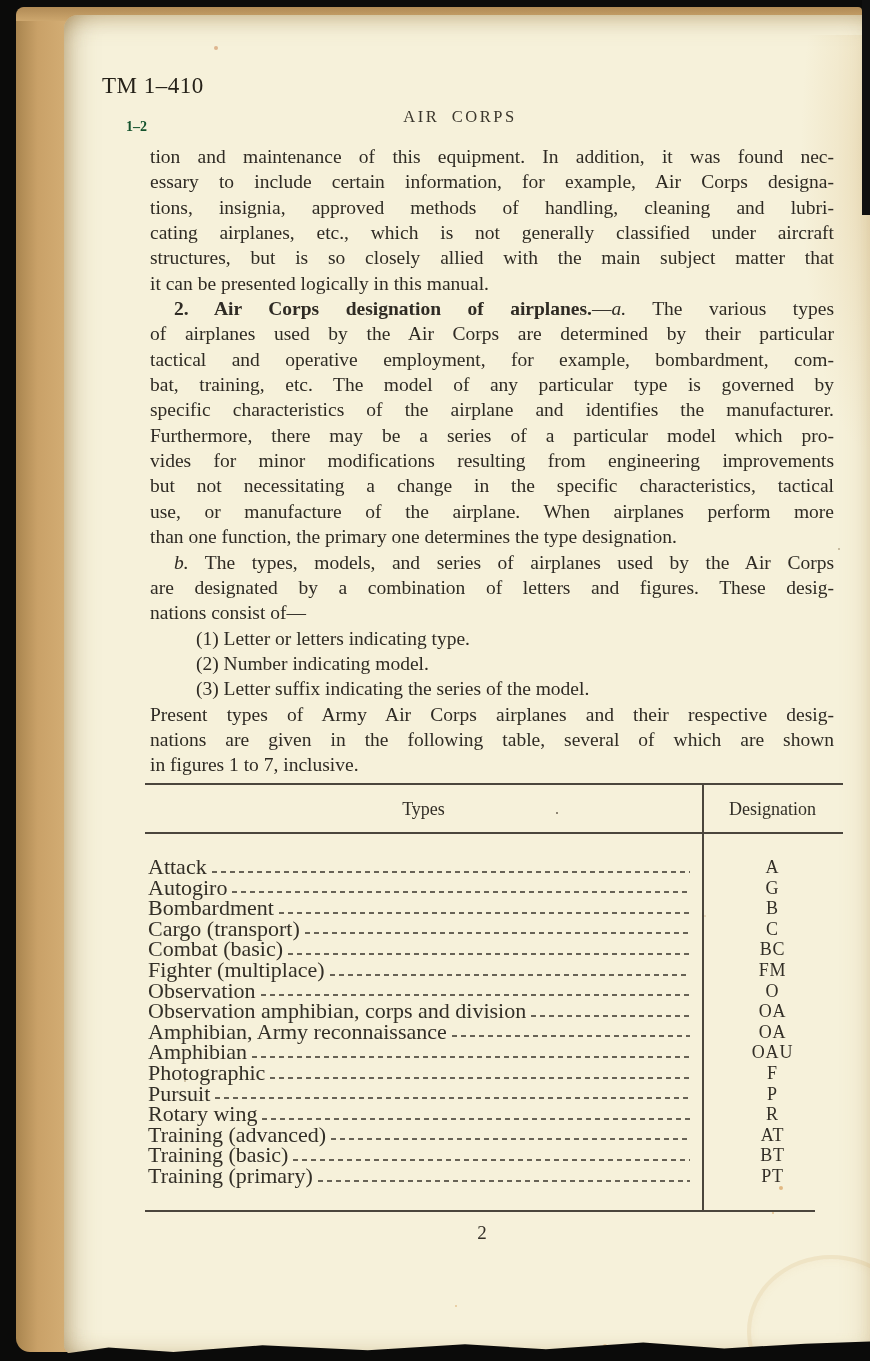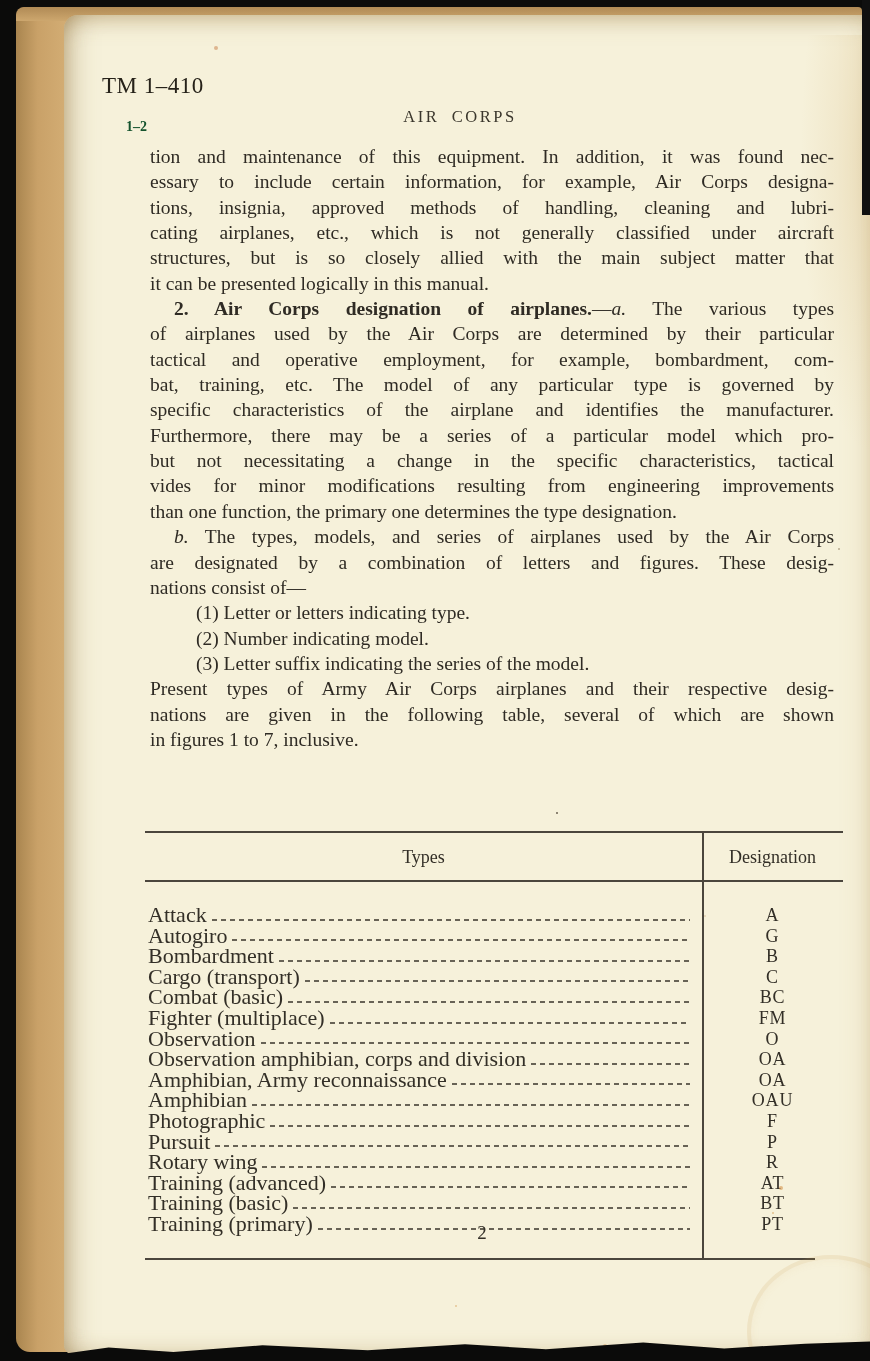--- a/index.html
+++ b/index.html
@@ -26,21 +26,21 @@
         font-size:16.5px;letter-spacing:2.5px;word-spacing:6px;color:#3a362c;}
   
   .text-block{position:absolute;left:76px;top:129px;width:684px;font-size:19.5px;margin-left:10px;}
   .line{height:25.35px;line-height:25.35px;overflow:hidden;text-align:left;}
   .line.just{text-align:justify;text-align-last:justify;}
   .line.first-indent{text-indent:24px;}
   .line.list{padding-left:46px;}
   .b{font-weight:bold;}
   .i{font-style:italic;}
   
-  .dtable{position:absolute;left:81px;top:768px;width:698px;height:430px;font-size:18px;margin-top:48px;}
+  .dtable{position:absolute;left:81px;top:768px;width:698px;height:430px;font-size:18px;}
   .rule{position:absolute;left:0;height:1.6px;background:#4b463c;}
   .rule.top{top:0;width:698px;}
   .rule.mid{top:49px;width:698px;}
   .rule.bottom{top:427px;width:670px;}
   .vdivider{position:absolute;left:557px;top:1px;width:1.5px;height:426px;background:#4b463c;}
   .thead{position:absolute;left:0;top:6px;width:698px;height:40px;display:flex;}
   .th{line-height:40px;text-align:center;color:#332f27;}
   .th.types{width:557px;}
   .th.desig{width:141px;}
   .trows{position:absolute;left:0;top:74px;width:698px;}
@@ -87,22 +87,23 @@
         <div class="line flush just"><span>tions, insignia, approved methods of handling, cleaning and lubri-</span></div>
         <div class="line flush just"><span>cating airplanes, etc., which is not generally classified under aircraft</span></div>
         <div class="line flush just"><span>structures, but is so closely allied with the main subject matter that</span></div>
         <div class="line flush"><span>it can be presented logically in this manual.</span></div>
         <div class="line indented first-indent just"><span class="b">2. Air Corps designation of airplanes.</span><span>—</span><span class="i">a.</span><span> The various types</span></div>
         <div class="line indented just"><span>of airplanes used by the Air Corps are determined by their particular</span></div>
         <div class="line indented just"><span>tactical and operative employment, for example, bombardment, com-</span></div>
         <div class="line indented just"><span>bat, training, etc.  The model of any particular type is governed by</span></div>
         <div class="line indented just"><span>specific characteristics of the airplane and identifies the manufacturer.</span></div>
         <div class="line indented just"><span>Furthermore, there may be a series of a particular model which pro-</span></div>
+        <div class="line indented just"><span>vides for minor modifications resulting from engineering improvements</span></div>
         <div class="line indented just"><span>but not necessitating a change in the specific characteristics, tactical</span></div>
-        <div class="line indented just"><span>vides for minor modifications resulting from engineering improvements</span></div>
+        <div class="line indented just"><span>use, or manufacture of the airplane.  When airplanes perform more</span></div>
         <div class="line indented"><span>than one function, the primary one determines the type designation.</span></div>
         <div class="line indented first-indent just"><span class="i">b.</span><span> The types, models, and series of airplanes used by the Air Corps</span></div>
         <div class="line indented just"><span>are designated by a combination of letters and figures.  These desig-</span></div>
         <div class="line indented"><span>nations consist of—</span></div>
         <div class="line list"><span>(1) Letter or letters indicating type.</span></div>
         <div class="line list"><span>(2) Number indicating model.</span></div>
         <div class="line list"><span>(3) Letter suffix indicating the series of the model.</span></div>
         <div class="line flush just"><span>Present types of Army Air Corps airplanes and their respective desig-</span></div>
         <div class="line flush just"><span>nations are given in the following table, several of which are shown</span></div>
         <div class="line flush"><span>in figures 1 to 7, inclusive.</span></div>

